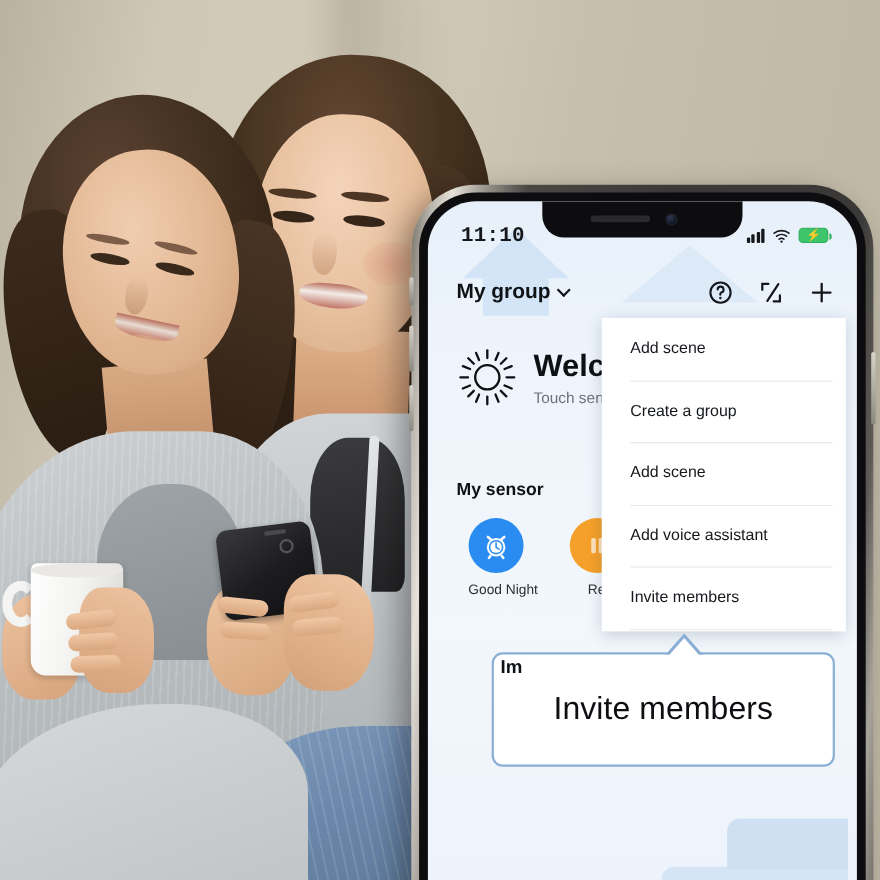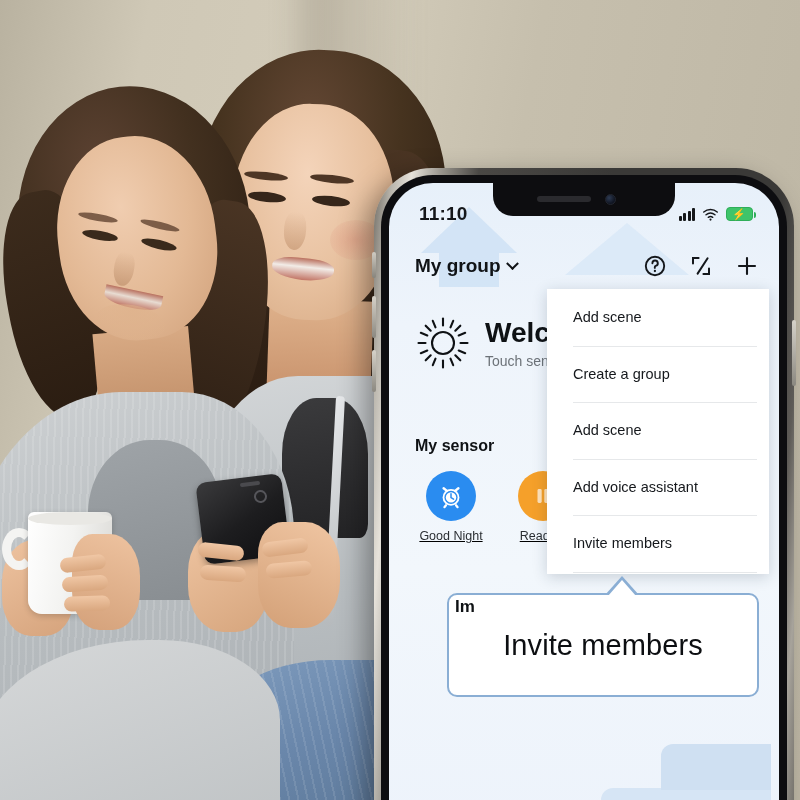--- a/index.html
+++ b/index.html
@@ -332,20 +332,21 @@
   
   .statusbar {
     position:absolute; left:0; right:0; top:0; height:56px;
     display:flex; align-items:center; justify-content:space-between;
     padding: 0 26px 0 30px;
     z-index: 30;
   }
   .sb-time {
     font-size: 19px; font-weight: 700; color:#15171a; letter-spacing:.2px;
     margin-top: 6px;
+    font-family: Liberation Mono, monospace;
   }
   .sb-right { display:flex; align-items:center; gap:7px; margin-top:6px; }
   .sig { display:flex; align-items:flex-end; gap:1.5px; height:13px; }
   .sig i { display:block; width:3px; background:#15171a; border-radius:1px; }
   .sig i:nth-child(1){ height:5px; }
   .sig i:nth-child(2){ height:8px; }
   .sig i:nth-child(3){ height:10px; }
   .sig i:nth-child(4){ height:13px; }
   .batt {
     position:relative; width:27px; height:14px; border-radius:4px;
@@ -385,21 +386,21 @@
 
   
   .scenes-title {
     position:absolute; left:26px; top:254px;
     font-size:16px; font-weight:700; color:#0e1114; z-index:10;
   }
   .scenes-row {
     position:absolute; left:24px; top:288px;
     display:flex; gap:16px; z-index:10;
   }
-  .scene { width:76px; text-align:center;text-decoration:underline; }
+  .scene { width:76px; text-align:right; }
   .scene-ic {
     width:50px; height:50px; border-radius:50%;
     margin:0 auto 8px; display:flex; align-items:center; justify-content:center;
   }
   .scene-label { font-size:12.5px; color:#2b2f33; white-space:nowrap; }
 
   
   .menu {
     position:absolute;
     left: 158px; top: 106px; width: 222px;

